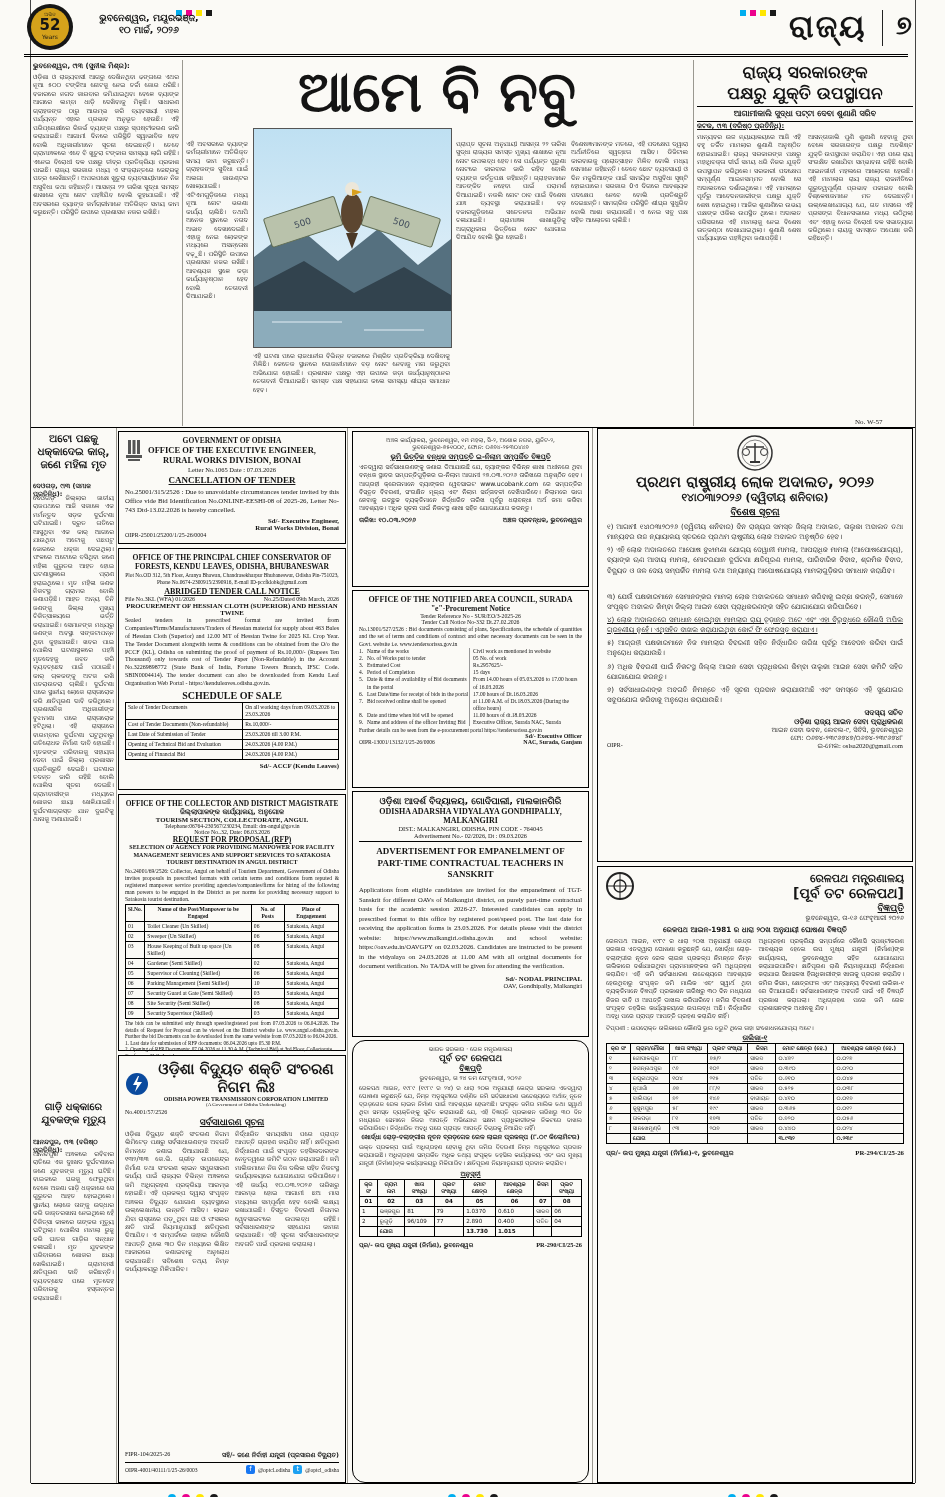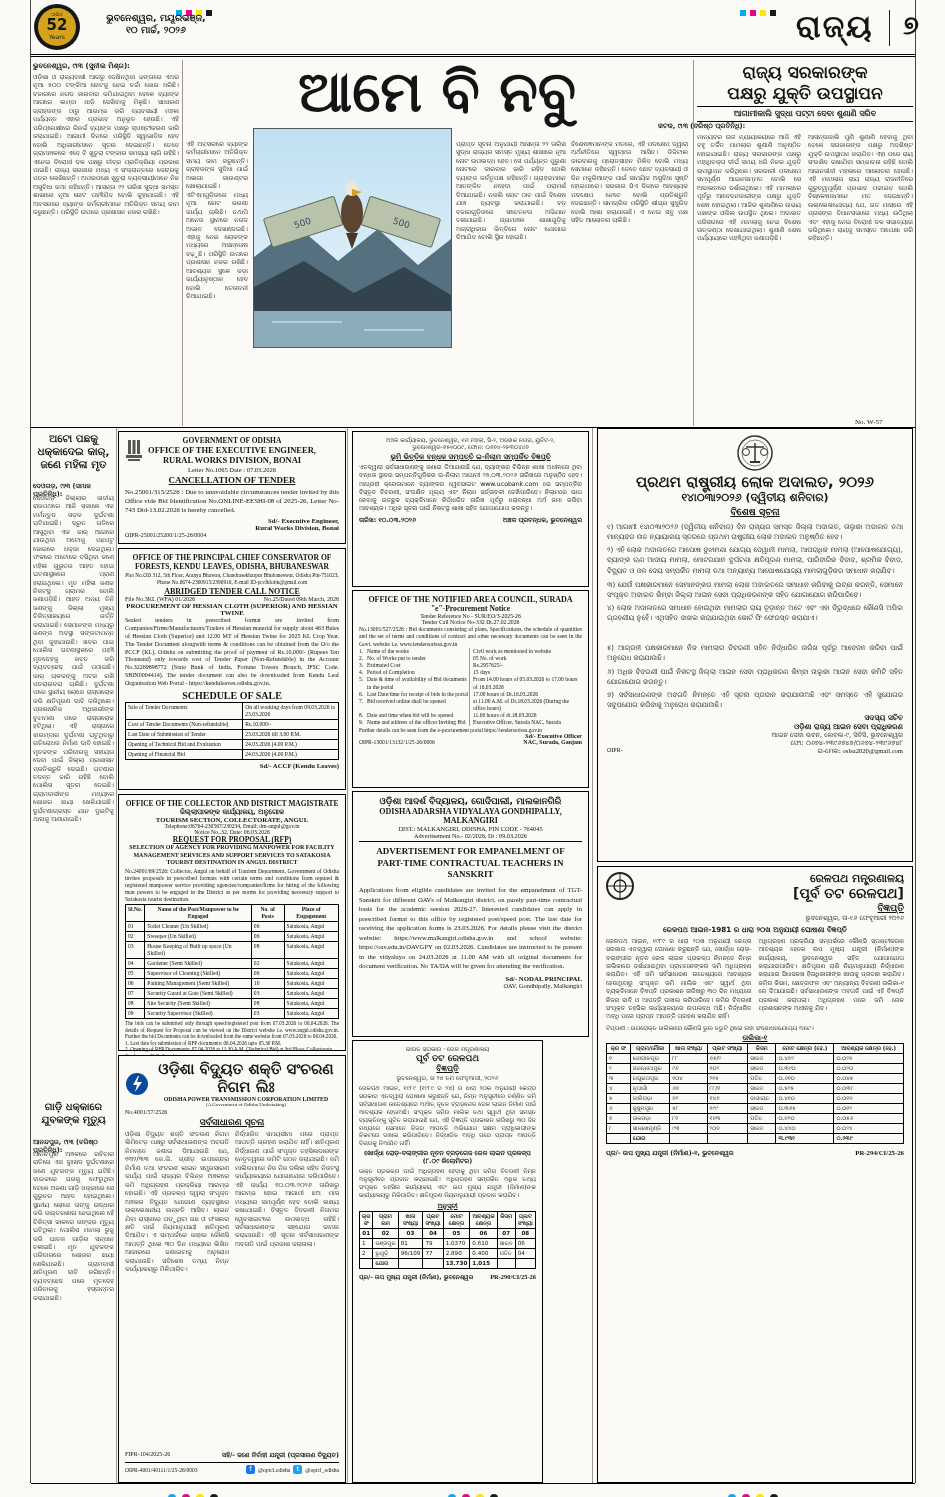--- a/index.html
+++ b/index.html
@@ -31,21 +31,21 @@
   <div class="abs" style="left:30px;top:0;width:1px;height:1483px;background:#444;"></div>
   <div class="abs" style="left:915px;top:0;width:1px;height:1483px;background:#444;"></div>
 
   <div class="abs" style="left:176px;top:1px;">
     <span class="sq c-cyan"></span><span class="sq c-mag"></span><span class="sq c-yel"></span><span class="sq c-blk"></span>
   </div>
   <div class="abs" style="left:740px;top:1px;">
     <span class="sq c-cyan"></span><span class="sq c-mag"></span><span class="sq c-yel"></span><span class="sq c-blk"></span>
   </div>
 
-  <div class="abs" style="left:31px;top:0;width:884px;height:56px;">
+  <div class="abs" style="left:24px;top:0;width:884px;height:56px;">
     <div class="abs" style="left:3px;top:4px;width:46px;height:46px;border-radius:50%;background:#161616;display:flex;align-items:center;justify-content:center;">
       <div style="width:38px;height:38px;border-radius:50%;background:#d5a21b;text-align:center;color:#161616;">
         <div style="font-size:5px;padding-top:3px;">ଅଭିନ</div>
         <div style="font-size:15px;font-weight:bold;line-height:1;">52</div>
         <div style="font-size:6px;">Years</div>
       </div>
     </div>
     <div class="abs ctr" style="left:60px;top:12px;width:130px;">
       <div class="bold" style="font-size:9.5px;">ଭୁବନେଶ୍ୱର, ମୟୂରଭଞ୍ଜ,</div>
       <div class="bold" style="font-size:9.5px;">୧୦ ମାର୍ଚ୍ଚ, ୨୦୨୬</div>
@@ -90,29 +90,30 @@
         <circle cx="0" cy="-18" r="7" fill="#ece7da"></circle>
         <polygon points="0,-18 10,-15 0,-11" fill="#d9a01e"></polygon>
         <polygon points="-6,26 6,26 0,42" fill="#4a3826"></polygon>
       </g>
     </svg>
   </div>
 
   <div class="abs body-txt" style="left:186px;top:140px;width:62px;height:286px;overflow:hidden;">ଏହି ଅବସରରେ ବ୍ୟାଙ୍କ କର୍ମଚାରୀମାନେ ଅତିରିକ୍ତ ସମୟ କାମ କରୁଛନ୍ତି। ଗ୍ରାହକଙ୍କ ସୁବିଧା ପାଇଁ ଅଲଗା କାଉଣ୍ଟର ଖୋଲାଯାଇଛି। ଏଟିଏମଗୁଡ଼ିକରେ ମଧ୍ୟ ନୂଆ ନୋଟ ଭରଣା କାର୍ଯ୍ୟ ଚାଲିଛି। ତଥାପି ଅନେକ ସ୍ଥାନରେ ନଗଦ ଅଭାବ ଦେଖାଦେଇଛି। ଏହାକୁ ନେଇ ଲୋକଙ୍କ ମଧ୍ୟରେ ଅସନ୍ତୋଷ ବଢ଼ୁଛି। ପରିସ୍ଥିତି ଉପରେ ପ୍ରଶାସନ ନଜର ରଖିଛି। ଆବଶ୍ୟକ ସ୍ଥଳେ କଡ଼ା କାର୍ଯ୍ୟାନୁଷ୍ଠାନ ହେବ ବୋଲି ଚେତାବନୀ ଦିଆଯାଇଛି।</div>
   <div class="abs body-txt" style="left:456px;top:140px;width:110px;height:286px;overflow:hidden;">ପ୍ରାପ୍ତ ସୂଚନା ଅନୁଯାୟୀ ଆସନ୍ତା ୨୨ ତାରିଖ ସୁଦ୍ଧା ରାଜ୍ୟର ସମସ୍ତ ମୁଖ୍ୟ ଶାଖାରେ ନୂଆ ନୋଟ ଉପଲବ୍ଧ ହେବ। ସେ ପର୍ଯ୍ୟନ୍ତ ପୁରୁଣା ନୋଟରେ କାରବାର ଜାରି ରହିବ ବୋଲି ବ୍ୟାଙ୍କ କର୍ତ୍ତୃପକ୍ଷ କହିଛନ୍ତି। ଗ୍ରାହକମାନେ ଆତଙ୍କିତ ନହେବା ପାଇଁ ପରାମର୍ଶ ଦିଆଯାଇଛି। ନକଲି ନୋଟ ଠାବ ପାଇଁ ବିଶେଷ ଯାଞ୍ଚ ବ୍ୟବସ୍ଥା କରାଯାଇଛି। ବଡ଼ ବଜାରଗୁଡ଼ିକରେ ସଚେତନତା ଅଭିଯାନ ଚଳାଯାଇଛି। ଗ୍ରାମାଞ୍ଚଳ ଶାଖାଗୁଡ଼ିକୁ ଅଗ୍ରାଧିକାର ଭିତ୍ତିରେ ନୋଟ ଯୋଗାଇ ଦିଆଯିବ ବୋଲି ସ୍ଥିର ହୋଇଛି।</div>
   <div class="abs body-txt" style="left:571px;top:140px;width:117px;height:286px;overflow:hidden;">ବିଶେଷଜ୍ଞମାନଙ୍କ ମତରେ, ଏହି ପଦକ୍ଷେପ ଦ୍ୱାରା ଅର୍ଥନୀତିରେ ସ୍ୱଚ୍ଛତା ଆସିବ। ଡିଜିଟାଲ କାରବାରକୁ ପ୍ରୋତ୍ସାହନ ମିଳିବ ବୋଲି ମଧ୍ୟ ସେମାନେ କହିଛନ୍ତି। ତେବେ ଛୋଟ ବ୍ୟବସାୟୀ ଓ ଦିନ ମଜୁରିଆଙ୍କ ପାଇଁ ସାମୟିକ ଅସୁବିଧା ସୃଷ୍ଟି ହୋଇପାରେ। ସରକାର 0ଏ ଦିଗରେ ଆବଶ୍ୟକ ପଦକ୍ଷେପ ନେବେ ବୋଲି ପ୍ରତିଶ୍ରୁତି ଦେଇଛନ୍ତି। ସାମଗ୍ରିକ ପରିସ୍ଥିତି ଶୀଘ୍ର ସୁଧୁରିବ ବୋଲି ଆଶା କରାଯାଉଛି। ଏ ନେଇ ସବୁ ପକ୍ଷ ସହିତ ଆଲୋଚନା ଚାଲିଛି।</div>
+  <div class="abs body-txt" style="left:253px;top:352px;width:197px;height:74px;overflow:hidden;">ଏହି ଘଟଣା ପରେ ରାଜଧାନୀର ବିଭିନ୍ନ ବଜାରରେ ମିଶ୍ରିତ ପ୍ରତିକ୍ରିୟା ଦେଖିବାକୁ ମିଳିଛି। କେତେକ ସ୍ଥାନରେ ଦୋକାନୀମାନେ ବଡ଼ ନୋଟ ନେବାକୁ ମନା କରୁଥିବା ଅଭିଯୋଗ ହୋଇଛି। ପ୍ରଶାସନ ପକ୍ଷରୁ ଏହା ଉପରେ କଡ଼ା କାର୍ଯ୍ୟାନୁଷ୍ଠାନର ଚେତାବନୀ ଦିଆଯାଇଛି। ସମସ୍ତ ପକ୍ଷ ସହଯୋଗ କଲେ ସମସ୍ୟା ଶୀଘ୍ର ସମାଧାନ ହେବ।</div>
 
   <div class="abs hairline-v" style="left:693px;top:60px;height:366px;"></div>
 
   <div class="abs ctr bold" style="left:697px;top:62px;width:216px;font-size:17px;line-height:1.25;">
     <div>ରାଜ୍ୟ ସରକାରଙ୍କ</div>
     <div>ପକ୍ଷରୁ ଯୁକ୍ତି ଉପସ୍ଥାପନ</div>
   </div>
   <div class="abs ctr bold" style="left:697px;top:106px;width:216px;font-size:8px;border-top:1px solid #000;border-bottom:1px solid #000;padding:2px 0;">ଆଗାମୀକାଲି ସୁଦ୍ଧା ପଟ୍ଟା ଦେବା ଶୁଣାଣି ସରିବ</div>
-  <div class="abs bold" style="left:658px;top:122px;width:216px;font-size:6.8px;">କଟକ, ୯ା୩ (ବରିଷ୍ଠ ପ୍ରତିନିଧି):</div>
+  <div class="abs bold" style="left:697px;top:122px;width:216px;font-size:6.8px;text-decoration:underline;">କଟକ, ୯ା୩ (ବରିଷ୍ଠ ପ୍ରତିନିଧି):</div>
   <div class="abs body-txt" style="left:697px;top:133px;width:104px;height:292px;overflow:hidden;">ମାନ୍ୟବର ଉଚ୍ଚ ନ୍ୟାୟାଳୟରେ ଆଜି ଏହି ବହୁ ଚର୍ଚ୍ଚିତ ମାମଲାର ଶୁଣାଣି ଅନୁଷ୍ଠିତ ହୋଇଯାଇଛି। ରାଜ୍ୟ ସରକାରଙ୍କ ପକ୍ଷରୁ ମହାଧିବକ୍ତା ଦୀର୍ଘ ସମୟ ଧରି ନିଜର ଯୁକ୍ତି ଉପସ୍ଥାପନ କରିଥିଲେ। ସରକାରୀ ପଦକ୍ଷେପ ସମ୍ପୂର୍ଣ୍ଣ ଆଇନସମ୍ମତ ବୋଲି ସେ ଅଦାଲତରେ ଦର୍ଶାଇଥିଲେ। ଏହି ମାମଲାରେ ପୂର୍ବରୁ ଆବେଦନକାରୀଙ୍କ ପକ୍ଷରୁ ଯୁକ୍ତି ଶେଷ ହୋଇଥିଲା। ଆଜିର ଶୁଣାଣିରେ ଉଭୟ ପକ୍ଷଙ୍କ ଓକିଲ ଉପସ୍ଥିତ ଥିଲେ। ଅଦାଲତ ପରିସରରେ ଏହି ମାମଲାକୁ ନେଇ ବିଶେଷ ଉତ୍କଣ୍ଠା ଦେଖାଯାଇଥିଲା। ଶୁଣାଣି ଶେଷ ପର୍ଯ୍ୟାୟରେ ପହଞ୍ଚିଥିବା ଜଣାପଡ଼ିଛି।</div>
   <div class="abs body-txt" style="left:808px;top:133px;width:105px;height:292px;overflow:hidden;">ଆସନ୍ତାକାଲି ପୁଣି ଶୁଣାଣି ହେବାକୁ ଥିବା ବେଳେ ସରକାରଙ୍କ ପକ୍ଷରୁ ଅବଶିଷ୍ଟ ଯୁକ୍ତି ଉପସ୍ଥାପନ କରାଯିବ। ଏହା ପରେ ରାୟ ସଂରକ୍ଷିତ ରଖାଯିବା ସମ୍ଭାବନା ରହିଛି ବୋଲି ଆଇନଜୀବୀ ମହଲରେ ଆଲୋଚନା ହେଉଛି। ଏହି ମାମଲାର ରାୟ ରାଜ୍ୟ ରାଜନୀତିରେ ଗୁରୁତ୍ୱପୂର୍ଣ୍ଣ ପ୍ରଭାବ ପକାଇବ ବୋଲି ବିଶ୍ଳେଷକମାନେ ମତ ଦେଇଛନ୍ତି। ଉଲ୍ଲେଖଯୋଗ୍ୟ ଯେ, ଗତ ମାସରେ ଏହି ପ୍ରସଙ୍ଗ ବିଧାନସଭାରେ ମଧ୍ୟ ଉଠିଥିଲା ଏବଂ ଏହାକୁ ନେଇ ବିରୋଧୀ ଦଳ ସଭାତ୍ୟାଗ କରିଥିଲେ। ରାୟକୁ ସମସ୍ତେ ଅପେକ୍ଷା କରି ରହିଛନ୍ତି।</div>
 
   <div class="abs hairline-h" style="left:31px;top:427px;width:884px;"></div>
 
   <div class="abs hairline-v" style="left:116px;top:428px;height:1055px;"></div>
   <div class="abs hairline-v" style="left:347px;top:428px;height:1055px;"></div>
   <div class="abs hairline-v" style="left:592px;top:428px;height:1055px;"></div>
 
   <div class="abs ctr bold" style="left:33px;top:432px;width:81px;font-size:10.5px;line-height:1.25;">ଅଟୋ ପଛକୁ ଧକ୍କାଦେଇ କାର୍, ଜଣେ ମହିଳା ମୃତ</div>
@@ -405,21 +406,21 @@
     <div class="ctr bold" style="font-size:9px;margin-top:4px;line-height:1.3;">
       <div>ADVERTISEMENT FOR EMPANELMENT OF</div>
       <div>PART-TIME CONTRACTUAL TEACHERS IN</div>
       <div>SANSKRIT</div>
     </div>
     <div class="jst" style="font-size:6.6px;line-height:1.45;margin-top:4px;">Applications from eligible candidates are invited for the empanelment of TGT-Sanskrit for different OAVs of Malkangiri district, on purely part-time contractual basis for the academic session 2026-27. Interested candidates can apply in prescribed format to this office by registered post/speed post. The last date for receiving the application forms is 23.03.2026. For details please visit the district website: https://www.malkangiri.odisha.gov.in and school website: https://oav.edu.in/OAVGPY on 02.03.2026. Candidates are instructed to be present in the vidyalaya on 24.03.2026 at 11.00 AM with all original documents for document verification. No TA/DA will be given for attending the verification.</div>
     <div class="rt bold" style="font-size:6.8px;margin-top:4px;">Sd/- NODAL PRINCIPAL</div>
     <div class="rt" style="font-size:6.4px;">OAV, Gondhipally, Malkangiri</div>
   </div>
 
-  <div class="abs box" style="left:352px;top:1040px;width:191px;height:443px;">
+  <div class="abs box" style="left:352px;top:1040px;width:237px;height:443px;border-radius:13px;">
     <div class="ctr" style="font-size:6px;">ଭାରତ ସରକାର · ରେଳ ମନ୍ତ୍ରଣାଳୟ</div>
     <div class="ctr bold" style="font-size:9px;">ପୂର୍ବ ତଟ ରେଳପଥ</div>
     <div class="ctr bold" style="font-size:8px;text-decoration:underline;">ବିଜ୍ଞପ୍ତି</div>
     <div class="ctr" style="font-size:6px;">ଭୁବନେଶ୍ୱର, ତା ୨୪ ତମ ଫେବୃଆରୀ, ୨୦୨୬</div>
     <div class="jst" style="font-size:6px;line-height:1.32;margin-top:2px;">ରେଳପଥ ଆଇନ, ୧୯୮୯ (୧୯୮୯ ର ୨୪) ର ଧାରା ୨୦କ ଅନୁଯାୟୀ କେନ୍ଦ୍ର ସରକାର ଏତଦ୍ୱାରା ଘୋଷଣା କରୁଛନ୍ତି ଯେ, ନିମ୍ନ ଅନୁସୂଚୀରେ ବର୍ଣ୍ଣିତ ଜମି ସର୍ବସାଧାରଣ ଉଦ୍ଦେଶ୍ୟରେ ଅର୍ଥାତ୍ ନୂତନ ବ୍ରଡ଼ଗେଜ ରେଳ ଲାଇନ ନିର୍ମାଣ ପାଇଁ ଆବଶ୍ୟକ ହେଉଅଛି। ସଂପୃକ୍ତ ଜମିର ମାଲିକ ତଥା ସ୍ୱାର୍ଥ ଥିବା ସମସ୍ତ ବ୍ୟକ୍ତିଙ୍କୁ ସୂଚିତ କରାଯାଉଛି ଯେ, ଏହି ବିଜ୍ଞପ୍ତି ପ୍ରକାଶନ ତାରିଖରୁ ୩୦ ଦିନ ମଧ୍ୟରେ ସେମାନେ ନିଜର ଆପତ୍ତି ଅଭିଯୋଗ ସକ୍ଷମ ପ୍ରାଧିକାରୀଙ୍କ ନିକଟରେ ଦାଖଲ କରିପାରିବେ। ନିର୍ଦ୍ଧାରିତ ଅବଧି ପରେ ପ୍ରାପ୍ତ ଆପତ୍ତି ବିଚାରକୁ ନିଆଯିବ ନାହିଁ।</div>
     <div class="ctr bold" style="font-size:6.4px;margin:2px 0;">ଖୋର୍ଦ୍ଧା ରୋଡ଼-ବଲାଙ୍ଗୀର ନୂତନ ବ୍ରଡ଼ଗେଜ ରେଳ ଲାଇନ ପ୍ରକଳ୍ପ (୮.୦୯ କିଲୋମିଟର)</div>
     <div class="jst" style="font-size:6px;line-height:1.32;">ଉକ୍ତ ପ୍ରକଳ୍ପ ପାଇଁ ଅଧିଗ୍ରହଣ ହେବାକୁ ଥିବା ଜମିର ବିବରଣୀ ନିମ୍ନ ଅନୁସୂଚୀରେ ପ୍ରଦାନ କରାଯାଇଛି। ଅଧିଗ୍ରହଣ ସମ୍ପର୍କିତ ଅଧିକ ତଥ୍ୟ ସଂପୃକ୍ତ ତହସିଲ କାର୍ଯ୍ୟାଳୟ ଏବଂ ଉପ ମୁଖ୍ୟ ଯନ୍ତ୍ରୀ (ନିର୍ମାଣ)ଙ୍କ କାର୍ଯ୍ୟାଳୟରୁ ମିଳିପାରିବ। କ୍ଷତିପୂରଣ ନିୟମାନୁଯାୟୀ ପ୍ରଦାନ କରାଯିବ।</div>
     <div class="ctr bold" style="font-size:6.6px;text-decoration:underline;margin:3px 0 1px;">ଅନୁସୂଚୀ</div>
     <table class="ttable">
       <thead>
@@ -503,25 +504,25 @@
         <rect x="13" y="26" width="10" height="2" fill="#333"></rect>
       </svg>
     </div>
     <div class="ctr bold" style="font-size:15px;margin-top:2px;">ପ୍ରଥମ ରାଷ୍ଟ୍ରୀୟ ଲୋକ ଅଦାଲତ, ୨୦୨୬</div>
     <div class="ctr bold" style="font-size:11px;">୧୪ା୦୩ା୨୦୨୬ (ଦ୍ୱିତୀୟ ଶନିବାର)</div>
     <div class="ctr bold" style="font-size:9.5px;text-decoration:underline;margin:2px 0 4px;">ବିଶେଷ ସୂଚନା</div>
     <div>
 
         <div class="jst" style="font-size:7px;line-height:1.45;margin-bottom:3px;">୧) ଆଗାମୀ ୧୪ା୦୩ା୨୦୨୬ (ଦ୍ୱିତୀୟ ଶନିବାର) ଦିନ ରାଜ୍ୟର ସମସ୍ତ ଜିଲ୍ଲା ଅଦାଲତ, ତାଲୁକା ଅଦାଲତ ତଥା ମାନ୍ୟବର ଉଚ୍ଚ ନ୍ୟାୟାଳୟ ସ୍ତରରେ ପ୍ରଥମ ରାଷ୍ଟ୍ରୀୟ ଲୋକ ଅଦାଲତ ଅନୁଷ୍ଠିତ ହେବ।</div>
 
-        <div class="jst" style="font-size:7px;line-height:1.45;margin-bottom:4px;">୨) ଏହି ଲୋକ ଅଦାଲତରେ ଆପୋଷ ବୁଝାମଣା ଯୋଗ୍ୟ ଦେୱାନୀ ମାମଲା, ଆପରାଧିକ ମାମଲା (ଆପୋଷଯୋଗ୍ୟ), ବ୍ୟାଙ୍କ ଋଣ ଆଦାୟ ମାମଲା, ମୋଟରଯାନ ଦୁର୍ଘଟଣା କ୍ଷତିପୂରଣ ମାମଲା, ପାରିବାରିକ ବିବାଦ, ଶ୍ରମିକ ବିବାଦ, ବିଦ୍ୟୁତ ଓ ଜଳ ଦେୟ ସମ୍ପର୍କିତ ମାମଲା ତଥା ଅନ୍ୟାନ୍ୟ ଆପୋଷଯୋଗ୍ୟ ମାମଲାଗୁଡ଼ିକର ସମାଧାନ କରାଯିବ।</div>
+        <div class="jst" style="font-size:7px;line-height:1.45;margin-bottom:16px;">୨) ଏହି ଲୋକ ଅଦାଲତରେ ଆପୋଷ ବୁଝାମଣା ଯୋଗ୍ୟ ଦେୱାନୀ ମାମଲା, ଆପରାଧିକ ମାମଲା (ଆପୋଷଯୋଗ୍ୟ), ବ୍ୟାଙ୍କ ଋଣ ଆଦାୟ ମାମଲା, ମୋଟରଯାନ ଦୁର୍ଘଟଣା କ୍ଷତିପୂରଣ ମାମଲା, ପାରିବାରିକ ବିବାଦ, ଶ୍ରମିକ ବିବାଦ, ବିଦ୍ୟୁତ ଓ ଜଳ ଦେୟ ସମ୍ପର୍କିତ ମାମଲା ତଥା ଅନ୍ୟାନ୍ୟ ଆପୋଷଯୋଗ୍ୟ ମାମଲାଗୁଡ଼ିକର ସମାଧାନ କରାଯିବ।</div>
 
         <div class="jst" style="font-size:7px;line-height:1.45;margin-bottom:3px;">୩) ଯେଉଁ ପକ୍ଷକାରମାନେ ସେମାନଙ୍କର ମାମଲା ଲୋକ ଅଦାଲତରେ ସମାଧାନ କରିବାକୁ ଇଚ୍ଛା କରନ୍ତି, ସେମାନେ ସଂପୃକ୍ତ ଅଦାଲତ କିମ୍ବା ଜିଲ୍ଲା ଆଇନ ସେବା ପ୍ରାଧିକରଣଙ୍କ ସହିତ ଯୋଗାଯୋଗ କରିପାରିବେ।</div>
 
-        <div class="jst" style="font-size:7px;line-height:1.45;margin-bottom:20px;">୪) ଲୋକ ଅଦାଲତରେ ସମାଧାନ ହୋଇଥିବା ମାମଲାର ରାୟ ଚୂଡ଼ାନ୍ତ ଅଟେ ଏବଂ ଏହା ବିରୁଦ୍ଧରେ କୌଣସି ଅପିଲ ଗ୍ରହଣୀୟ ନୁହେଁ। ଏଥିସହିତ ଦାଖଲ କରାଯାଇଥିବା କୋର୍ଟ ଫି ଫେରସ୍ତ କରାଯାଏ।</div>
+        <div class="jst" style="font-size:7px;line-height:1.45;margin-bottom:3px;text-decoration:underline;">୪) ଲୋକ ଅଦାଲତରେ ସମାଧାନ ହୋଇଥିବା ମାମଲାର ରାୟ ଚୂଡ଼ାନ୍ତ ଅଟେ ଏବଂ ଏହା ବିରୁଦ୍ଧରେ କୌଣସି ଅପିଲ ଗ୍ରହଣୀୟ ନୁହେଁ। ଏଥିସହିତ ଦାଖଲ କରାଯାଇଥିବା କୋର୍ଟ ଫି ଫେରସ୍ତ କରାଯାଏ।</div>
 
         <div class="jst" style="font-size:7px;line-height:1.45;margin-bottom:3px;">୫) ଆଗ୍ରହୀ ପକ୍ଷକାରମାନେ ନିଜ ମାମଲାର ବିବରଣୀ ସହିତ ନିର୍ଦ୍ଧାରିତ ତାରିଖ ପୂର୍ବରୁ ଆବେଦନ କରିବା ପାଇଁ ଅନୁରୋଧ କରାଯାଉଛି।</div>
 
         <div class="jst" style="font-size:7px;line-height:1.45;margin-bottom:3px;">୬) ଅଧିକ ବିବରଣୀ ପାଇଁ ନିକଟସ୍ଥ ଜିଲ୍ଲା ଆଇନ ସେବା ପ୍ରାଧିକରଣ କିମ୍ବା ତାଲୁକା ଆଇନ ସେବା କମିଟି ସହିତ ଯୋଗାଯୋଗ କରନ୍ତୁ।</div>
 
         <div class="jst" style="font-size:7px;line-height:1.45;margin-bottom:3px;">୭) ସର୍ବସାଧାରଣଙ୍କ ଅବଗତି ନିମନ୍ତେ ଏହି ସୂଚନା ପ୍ରଦାନ କରାଯାଉଅଛି ଏବଂ ସମସ୍ତେ ଏହି ସୁଯୋଗର ସଦୁପଯୋଗ କରିବାକୁ ଅନୁରୋଧ କରାଯାଉଛି।</div>
       </div>
     <div class="rt bold" style="font-size:7.4px;margin-top:3px;">ସଦସ୍ୟ ସଚିବ</div>
     <div class="rt bold" style="font-size:7.2px;">ଓଡ଼ିଶା ରାଜ୍ୟ ଆଇନ ସେବା ପ୍ରାଧିକରଣ</div>
     <div class="rt" style="font-size:6.6px;">ଆଇନ ସେବା ଭବନ, ଲେବଲ-୯, ସିବିସି, ଭୁବନେଶ୍ୱର</div>

